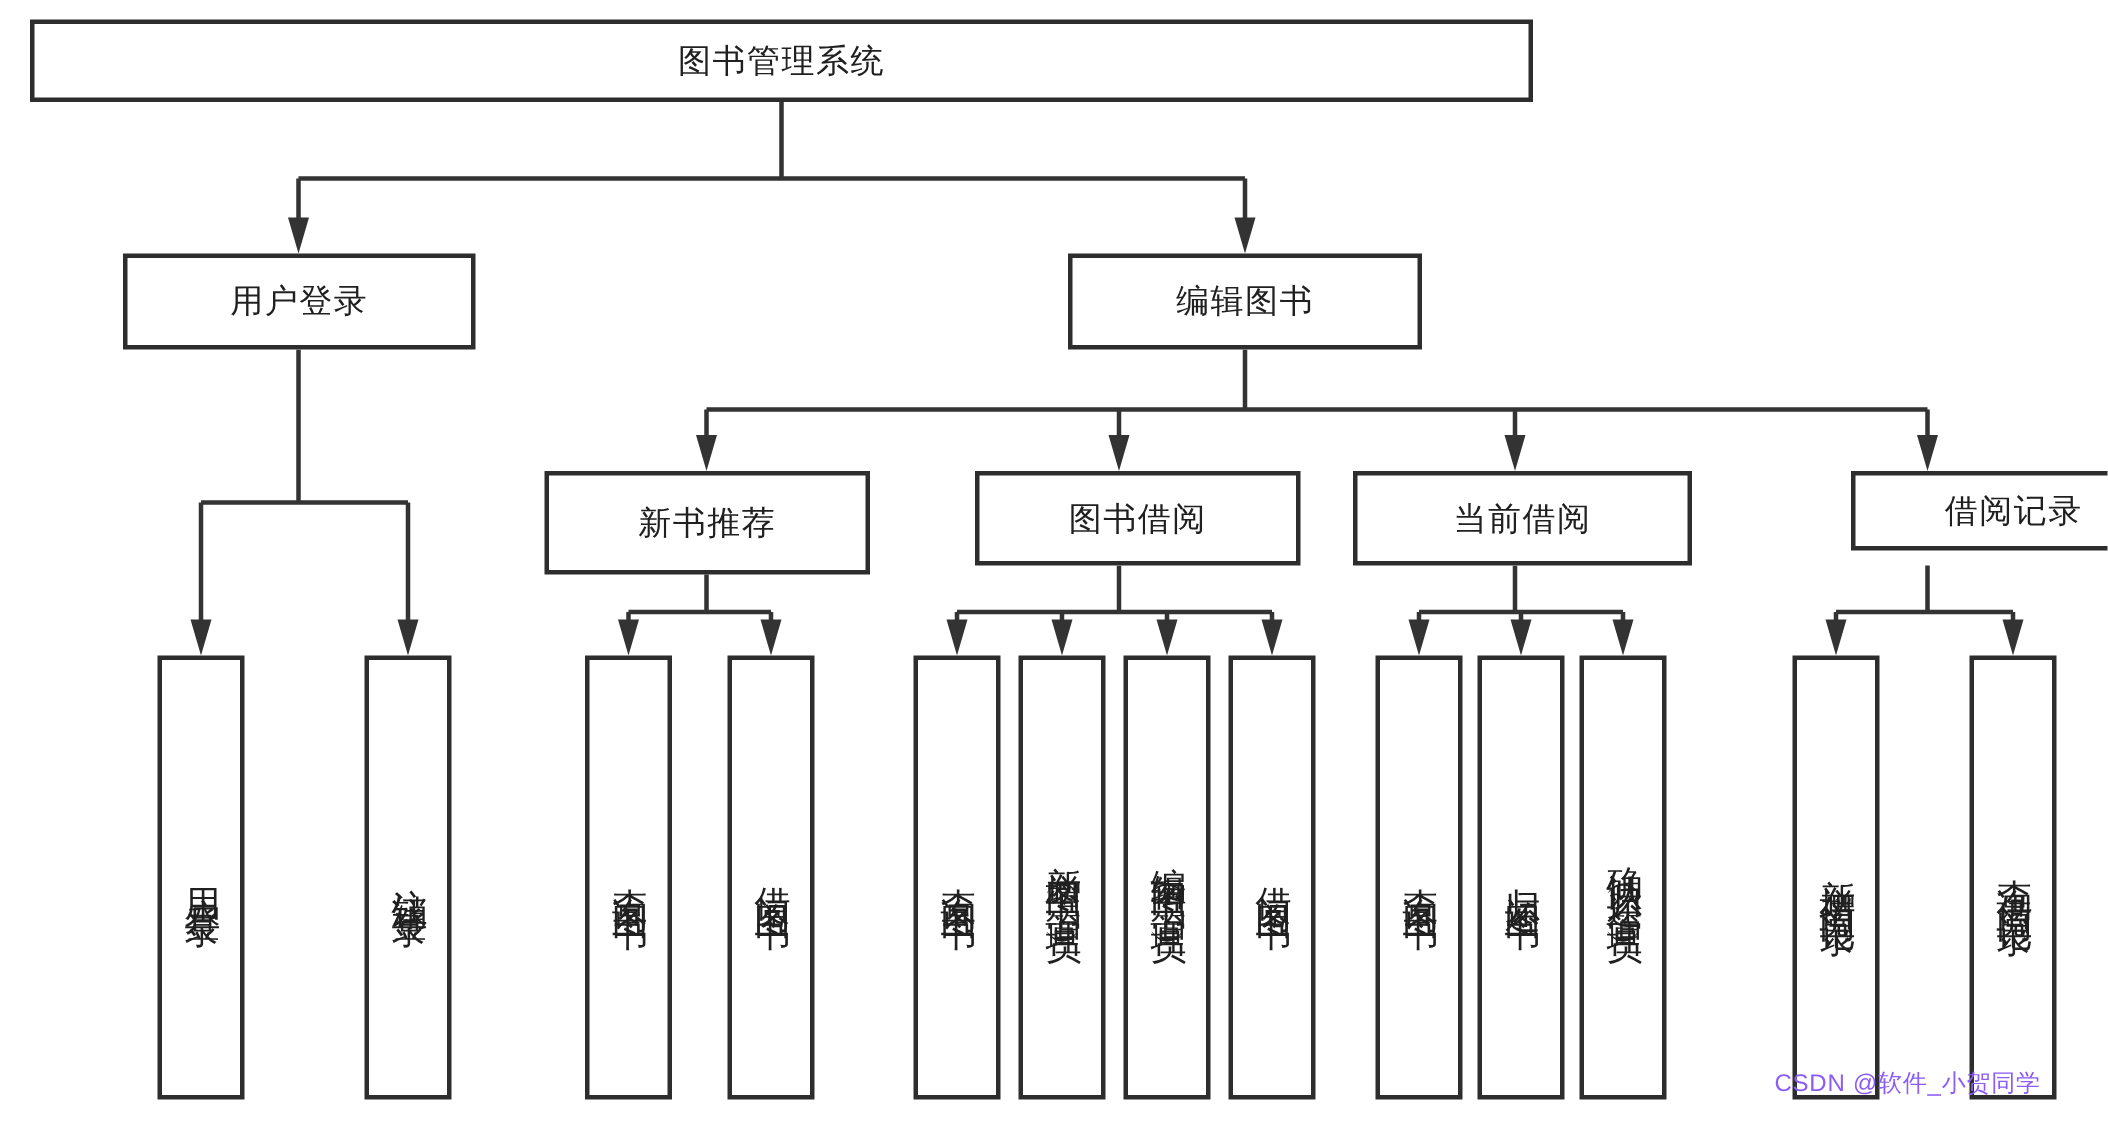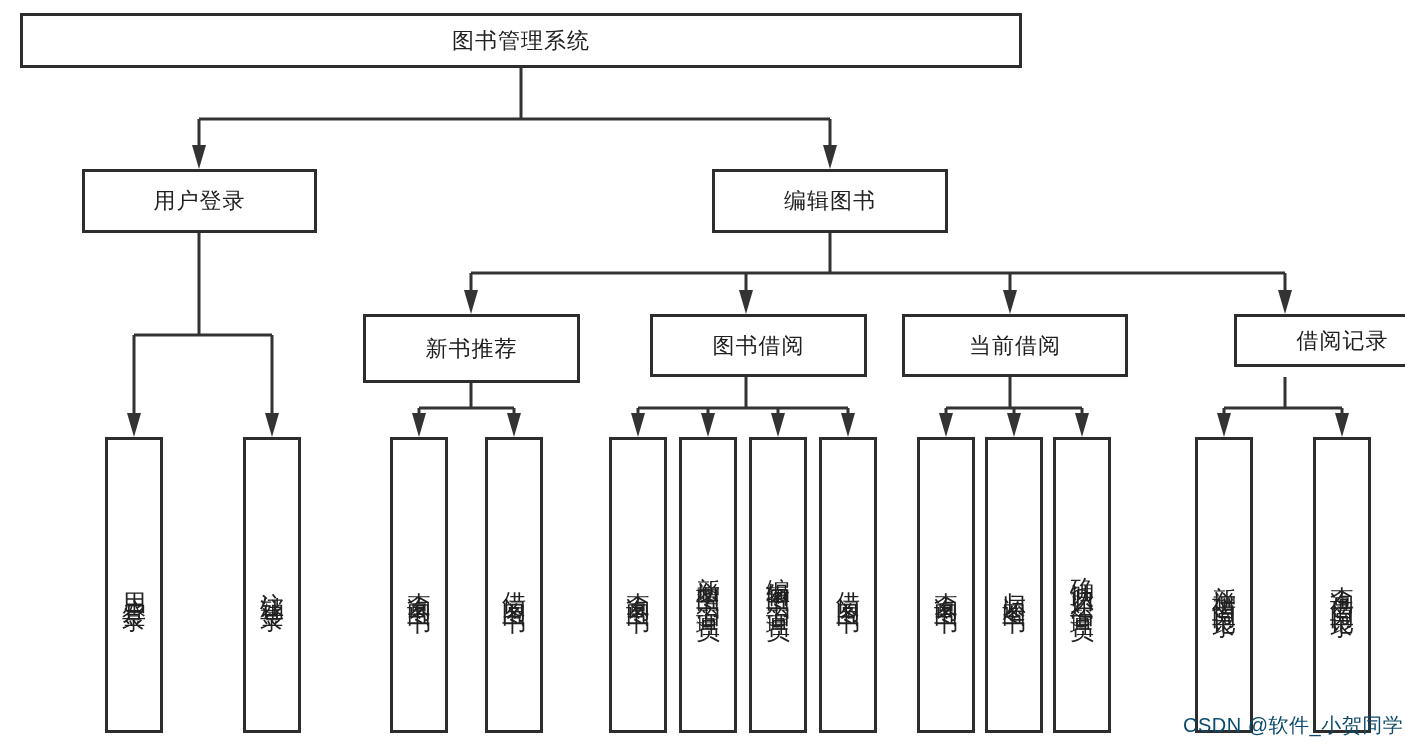--- a/index.html
+++ b/index.html
@@ -18,21 +18,21 @@
     color:#202020;z-index:2;
   }
   .node.h{font-size:22px;letter-spacing:1px;white-space:nowrap;}
   .node.v span{
     writing-mode:vertical-rl;
     font-size:24px;letter-spacing:6px;line-height:1;
     white-space:nowrap;
   }
   #watermark{
     position:absolute;left:1183px;top:712px;z-index:5;
-    font-size:20px;color:#0c4a6e;letter-spacing:0.5px;white-space:nowrap;
+    font-size:16px;color:#8b5cf6;letter-spacing:0.5px;white-space:nowrap;
   }
 </style>
 </head>
 <body>
 
 <svg id="connector-layer" viewBox="0 0 1405 747">
   <g>
     <path class="cl" d="M521,68 V119 M199,119 H830 M199,119 V147 M830,119 V147"></path>
     <polygon class="ca" points="199,169 192,145 206,145"></polygon>
     <polygon class="ca" points="830,169 823,145 837,145"></polygon>

